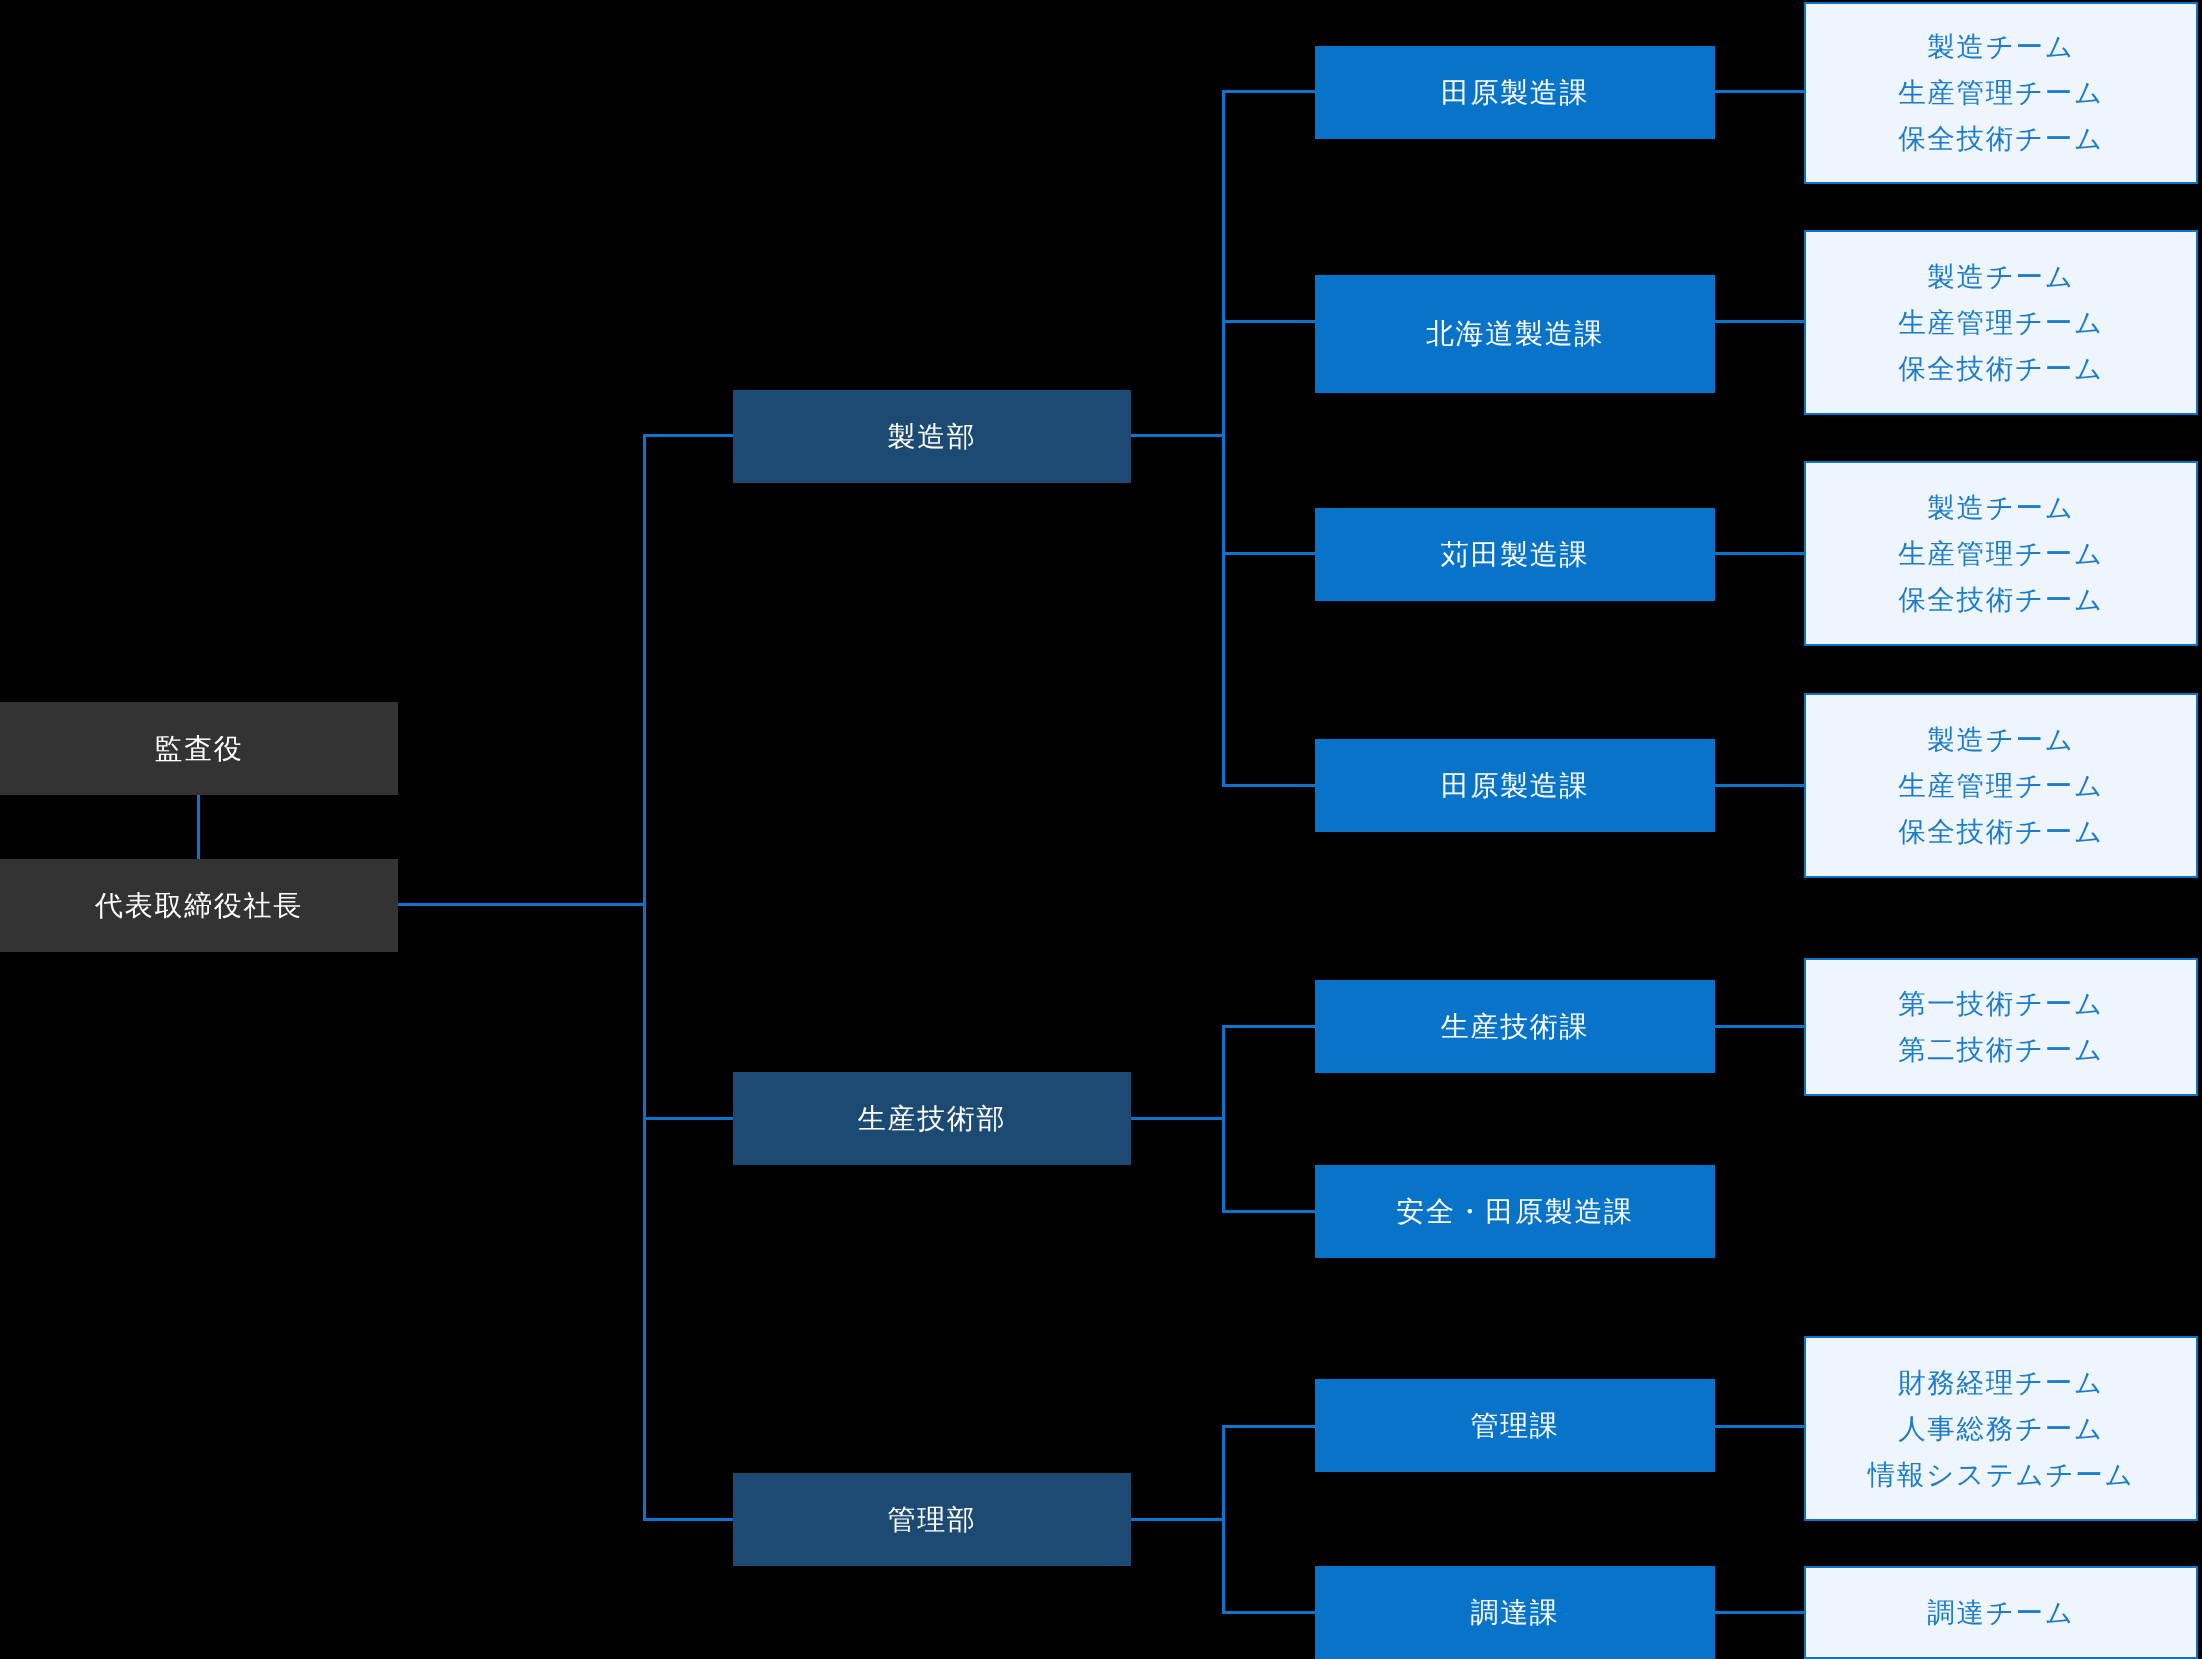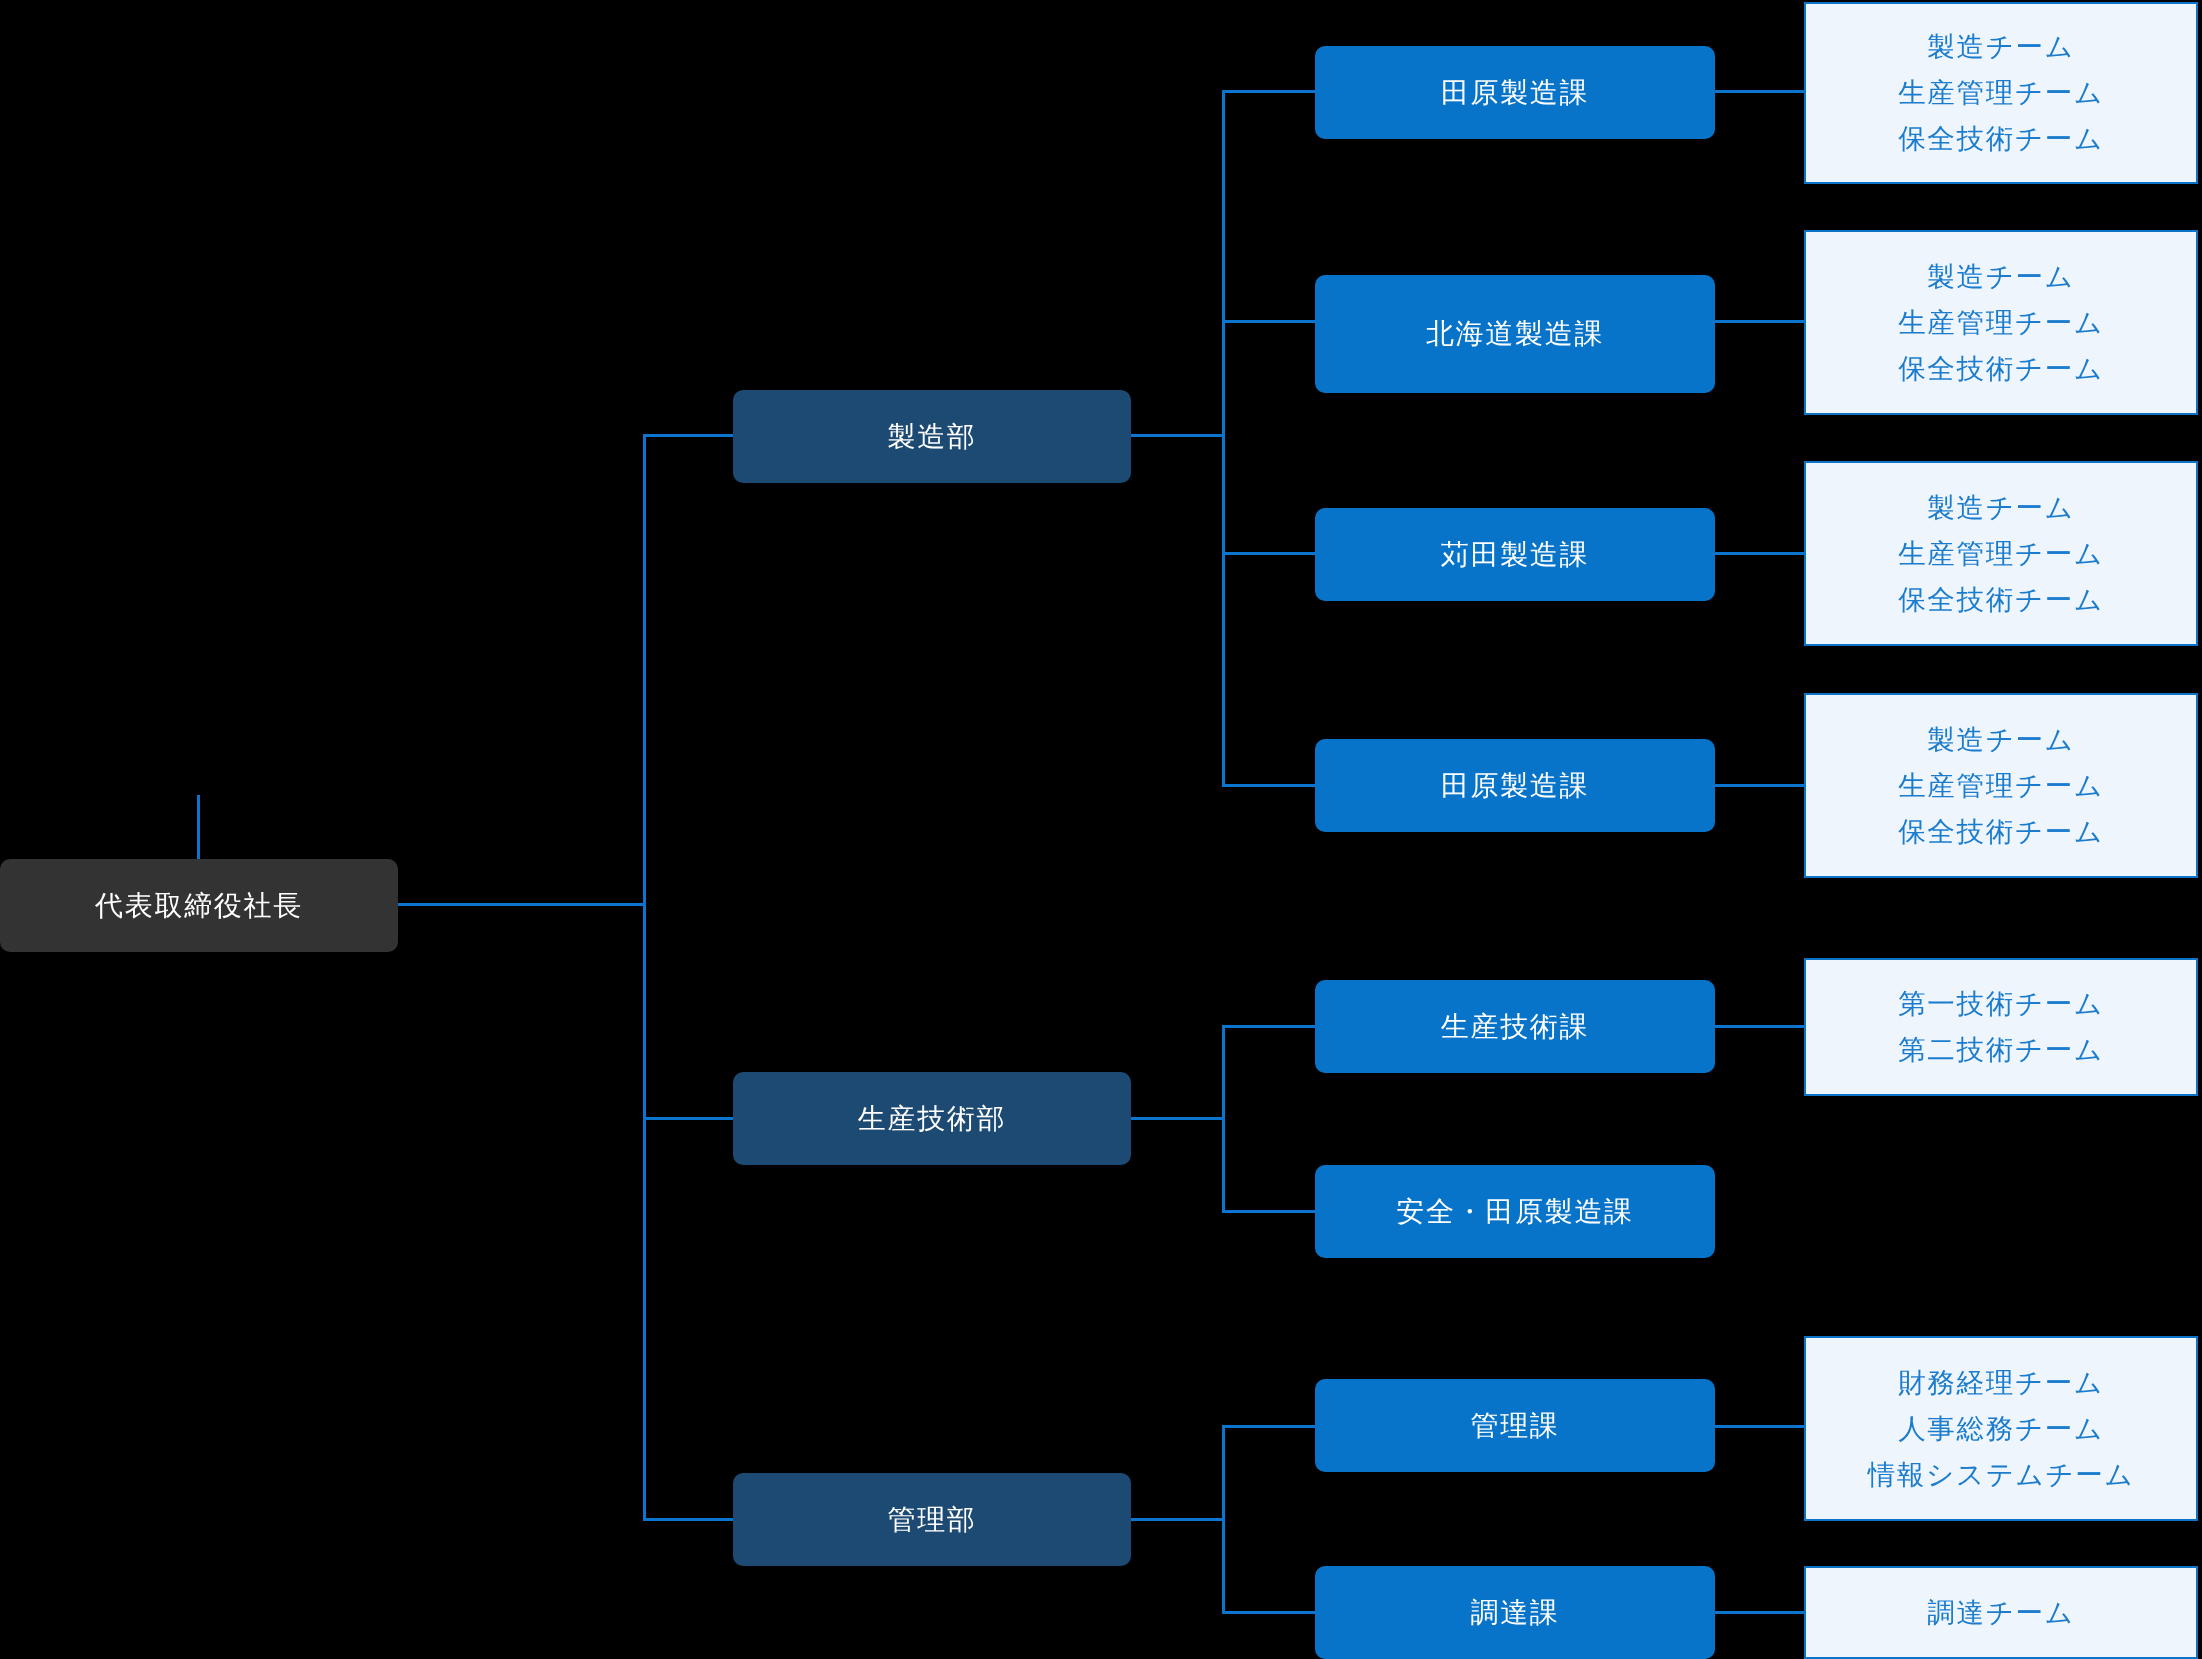--- a/index.html
+++ b/index.html
@@ -24,21 +24,20 @@
   .box {
     position: absolute;
     display: flex;
     align-items: center;
     justify-content: center;
     box-sizing: border-box;
     color: var(--box-text, #FFFFFF);
     font-size: 28px;
     letter-spacing: 1.7px;
     white-space: nowrap;
-    border-radius: 10px;
   }
   .box.gray { background: var(--box-dark-gray, #333333); }
   .box.navy { background: var(--box-navy, #1C4A72); }
   .box.blue { background: var(--box-blue, #0774C9); }
   .team-box {
     position: absolute;
     box-sizing: border-box;
     background: var(--team-bg, #EEF5FC);
     border: 2.6px solid var(--team-border, #0B74C9);
     display: flex;
@@ -85,20 +84,23 @@
   <div class="line h" style="left:1222px;top:1611px;width:93px"></div>
 
   <div class="line h" style="left:1715px;top:90px;width:89px"></div>
   <div class="line h" style="left:1715px;top:320px;width:89px"></div>
   <div class="line h" style="left:1715px;top:552px;width:89px"></div>
   <div class="line h" style="left:1715px;top:784px;width:89px"></div>
   <div class="line h" style="left:1715px;top:1025px;width:89px"></div>
   <div class="line h" style="left:1715px;top:1425px;width:89px"></div>
   <div class="line h" style="left:1715px;top:1611px;width:89px"></div>
 
+  <div class="box gray" style="left:0;top:702px;width:398px;height:93px">
+    <span>監査役</span>
+  </div>
   <div class="box gray" style="left:0;top:859px;width:398px;height:93px">
     <span>代表取締役社長</span>
   </div>
 
   <div class="box navy" style="left:733px;top:390px;width:398px;height:93px">
     <span>製造部</span>
   </div>
   <div class="box navy" style="left:733px;top:1072px;width:398px;height:93px">
     <span>生産技術部</span>
   </div>

